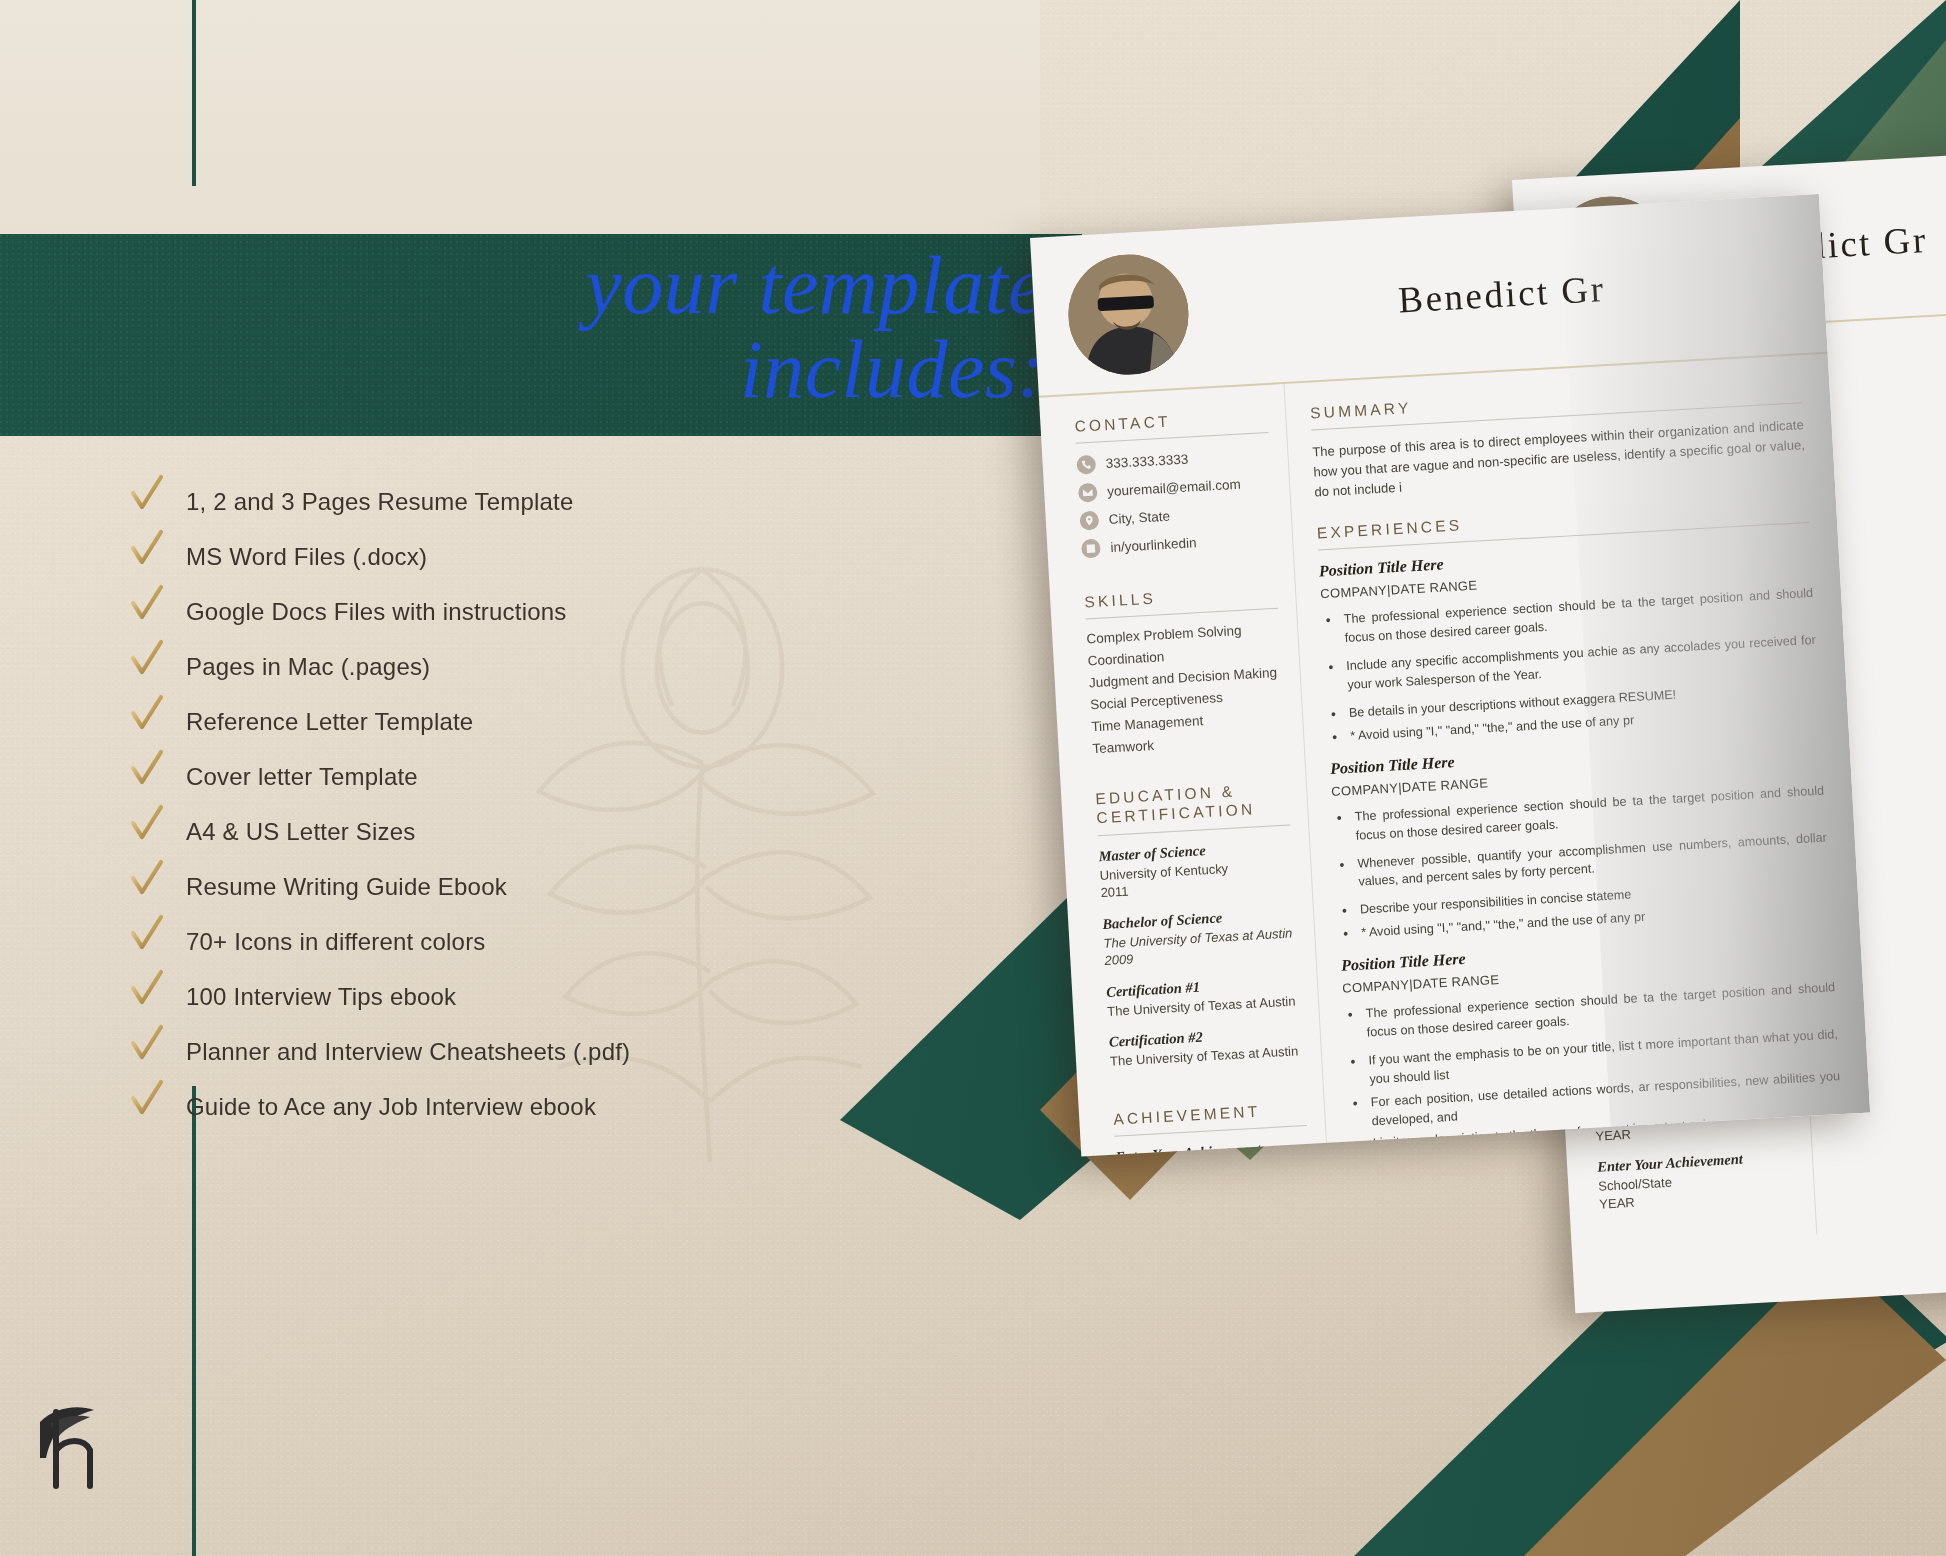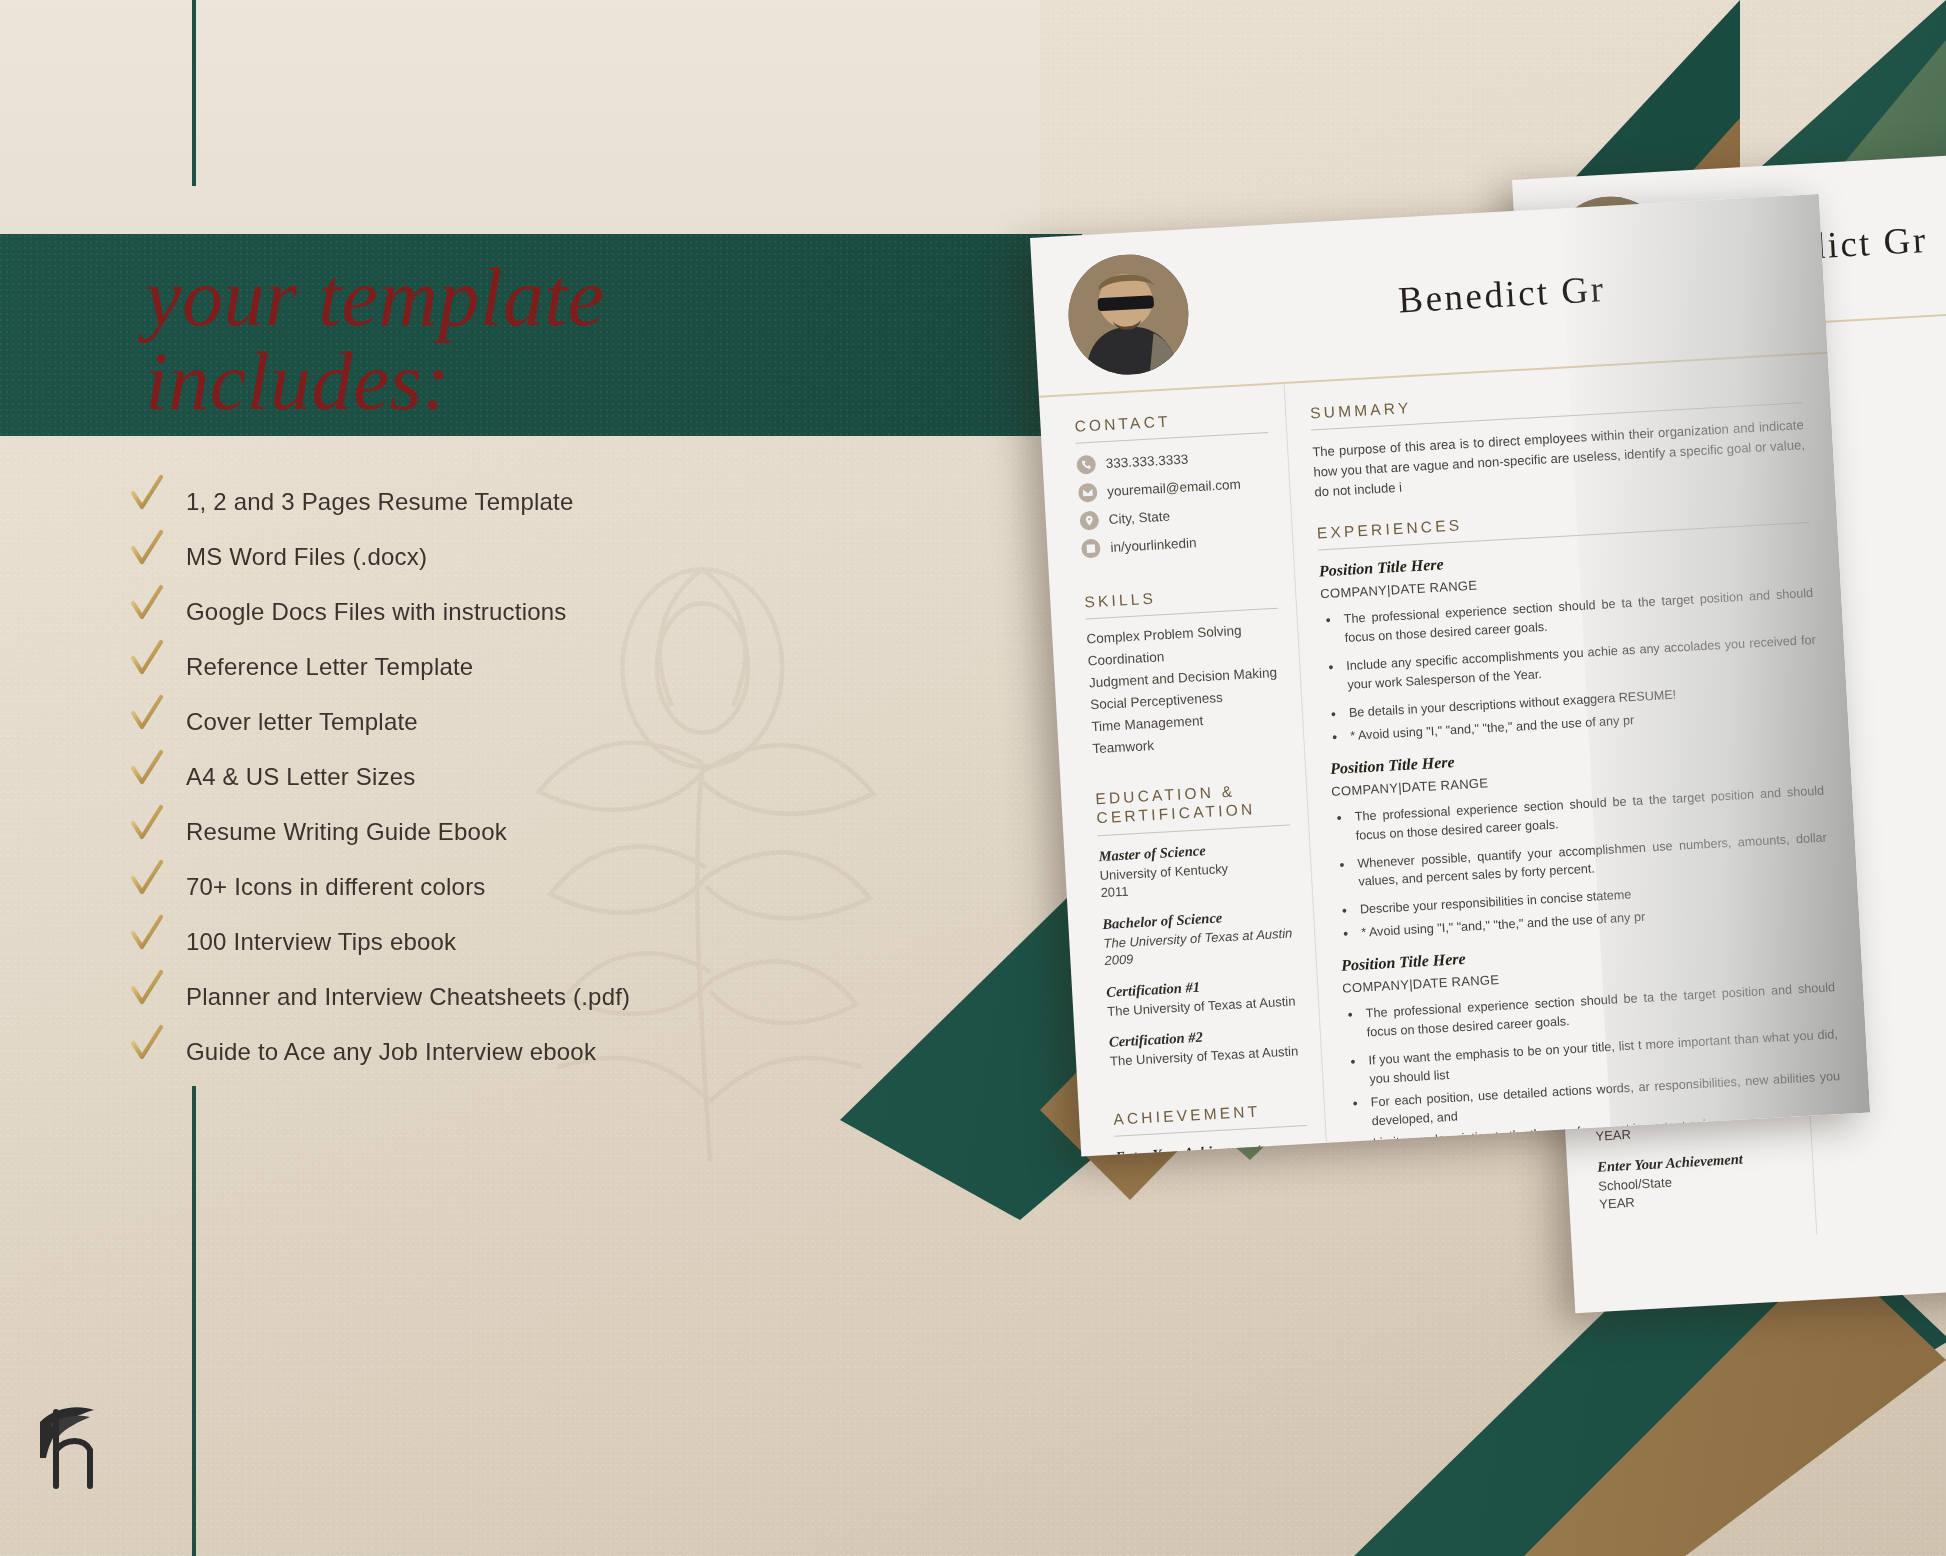--- a/index.html
+++ b/index.html
@@ -110,28 +110,29 @@
     clip-path: polygon(60px 440px, 470px 40px, 660px 220px, 300px 440px);
   }
   .wedge-bottom-kraft {
     position: absolute; left: 1400px; top: 1180px; width: 546px; height: 380px;
     background: linear-gradient(100deg,#9d7d50,#8b6c43);
     clip-path: polygon(120px 380px, 430px 70px, 546px 180px, 280px 380px);
   }
 
   
   .headline {
-    position: absolute; left: 145px; top: 256px; width: 900px;
-    color: #7f1d1d;
+    position: absolute; left: 145px; top: 244px; width: 900px;
+    color: #1d4ed8;
     font-family: "Liberation Serif", serif;
     font-style: italic;
     font-size: 82px;
     line-height: 1.02;
     letter-spacing: .5px;
     z-index: 6;
+    text-align: right;
   }
   .headline .l2 { display: block; }
 
   
   .checklist {
     position: absolute; left: 130px; top: 470px; width: 960px; z-index: 6;
   }
   .check-row {
     display: flex; align-items: baseline; gap: 22px;
     margin-bottom: 6px; height: 49px;
@@ -358,20 +359,35 @@
   <defs>
               <linearGradient id="g1" x1="0" y1="0" x2="1" y2="1">
     <stop offset="0%" stop-color="#f2e0b4"></stop>
                 <stop offset="45%" stop-color="#c9a961"></stop>
     <stop offset="100%" stop-color="#8d6d32"></stop>
               </linearGradient>
             </defs>
   <path d="M3 19 L12 33 L31 3" fill="none" stroke="url(#g1)" stroke-width="4.2" stroke-linecap="round" stroke-linejoin="round"></path>
           </svg>
         </span>
+        <span class="check-label">Pages in Mac (.pages)</span>
+      </div>
+      <div class="check-row">
+        <span class="tick">
+          <svg viewBox="0 0 34 40" xmlns="http://www.w3.org/2000/svg">
+  <defs>
+              <linearGradient id="g1" x1="0" y1="0" x2="1" y2="1">
+    <stop offset="0%" stop-color="#f2e0b4"></stop>
+                <stop offset="45%" stop-color="#c9a961"></stop>
+    <stop offset="100%" stop-color="#8d6d32"></stop>
+              </linearGradient>
+            </defs>
+  <path d="M3 19 L12 33 L31 3" fill="none" stroke="url(#g1)" stroke-width="4.2" stroke-linecap="round" stroke-linejoin="round"></path>
+          </svg>
+        </span>
         <span class="check-label">Reference Letter Template</span>
       </div>
       <div class="check-row">
         <span class="tick">
           <svg viewBox="0 0 34 40" xmlns="http://www.w3.org/2000/svg">
   <defs>
               <linearGradient id="g1" x1="0" y1="0" x2="1" y2="1">
     <stop offset="0%" stop-color="#f2e0b4"></stop>
                 <stop offset="45%" stop-color="#c9a961"></stop>
     <stop offset="100%" stop-color="#8d6d32"></stop>

